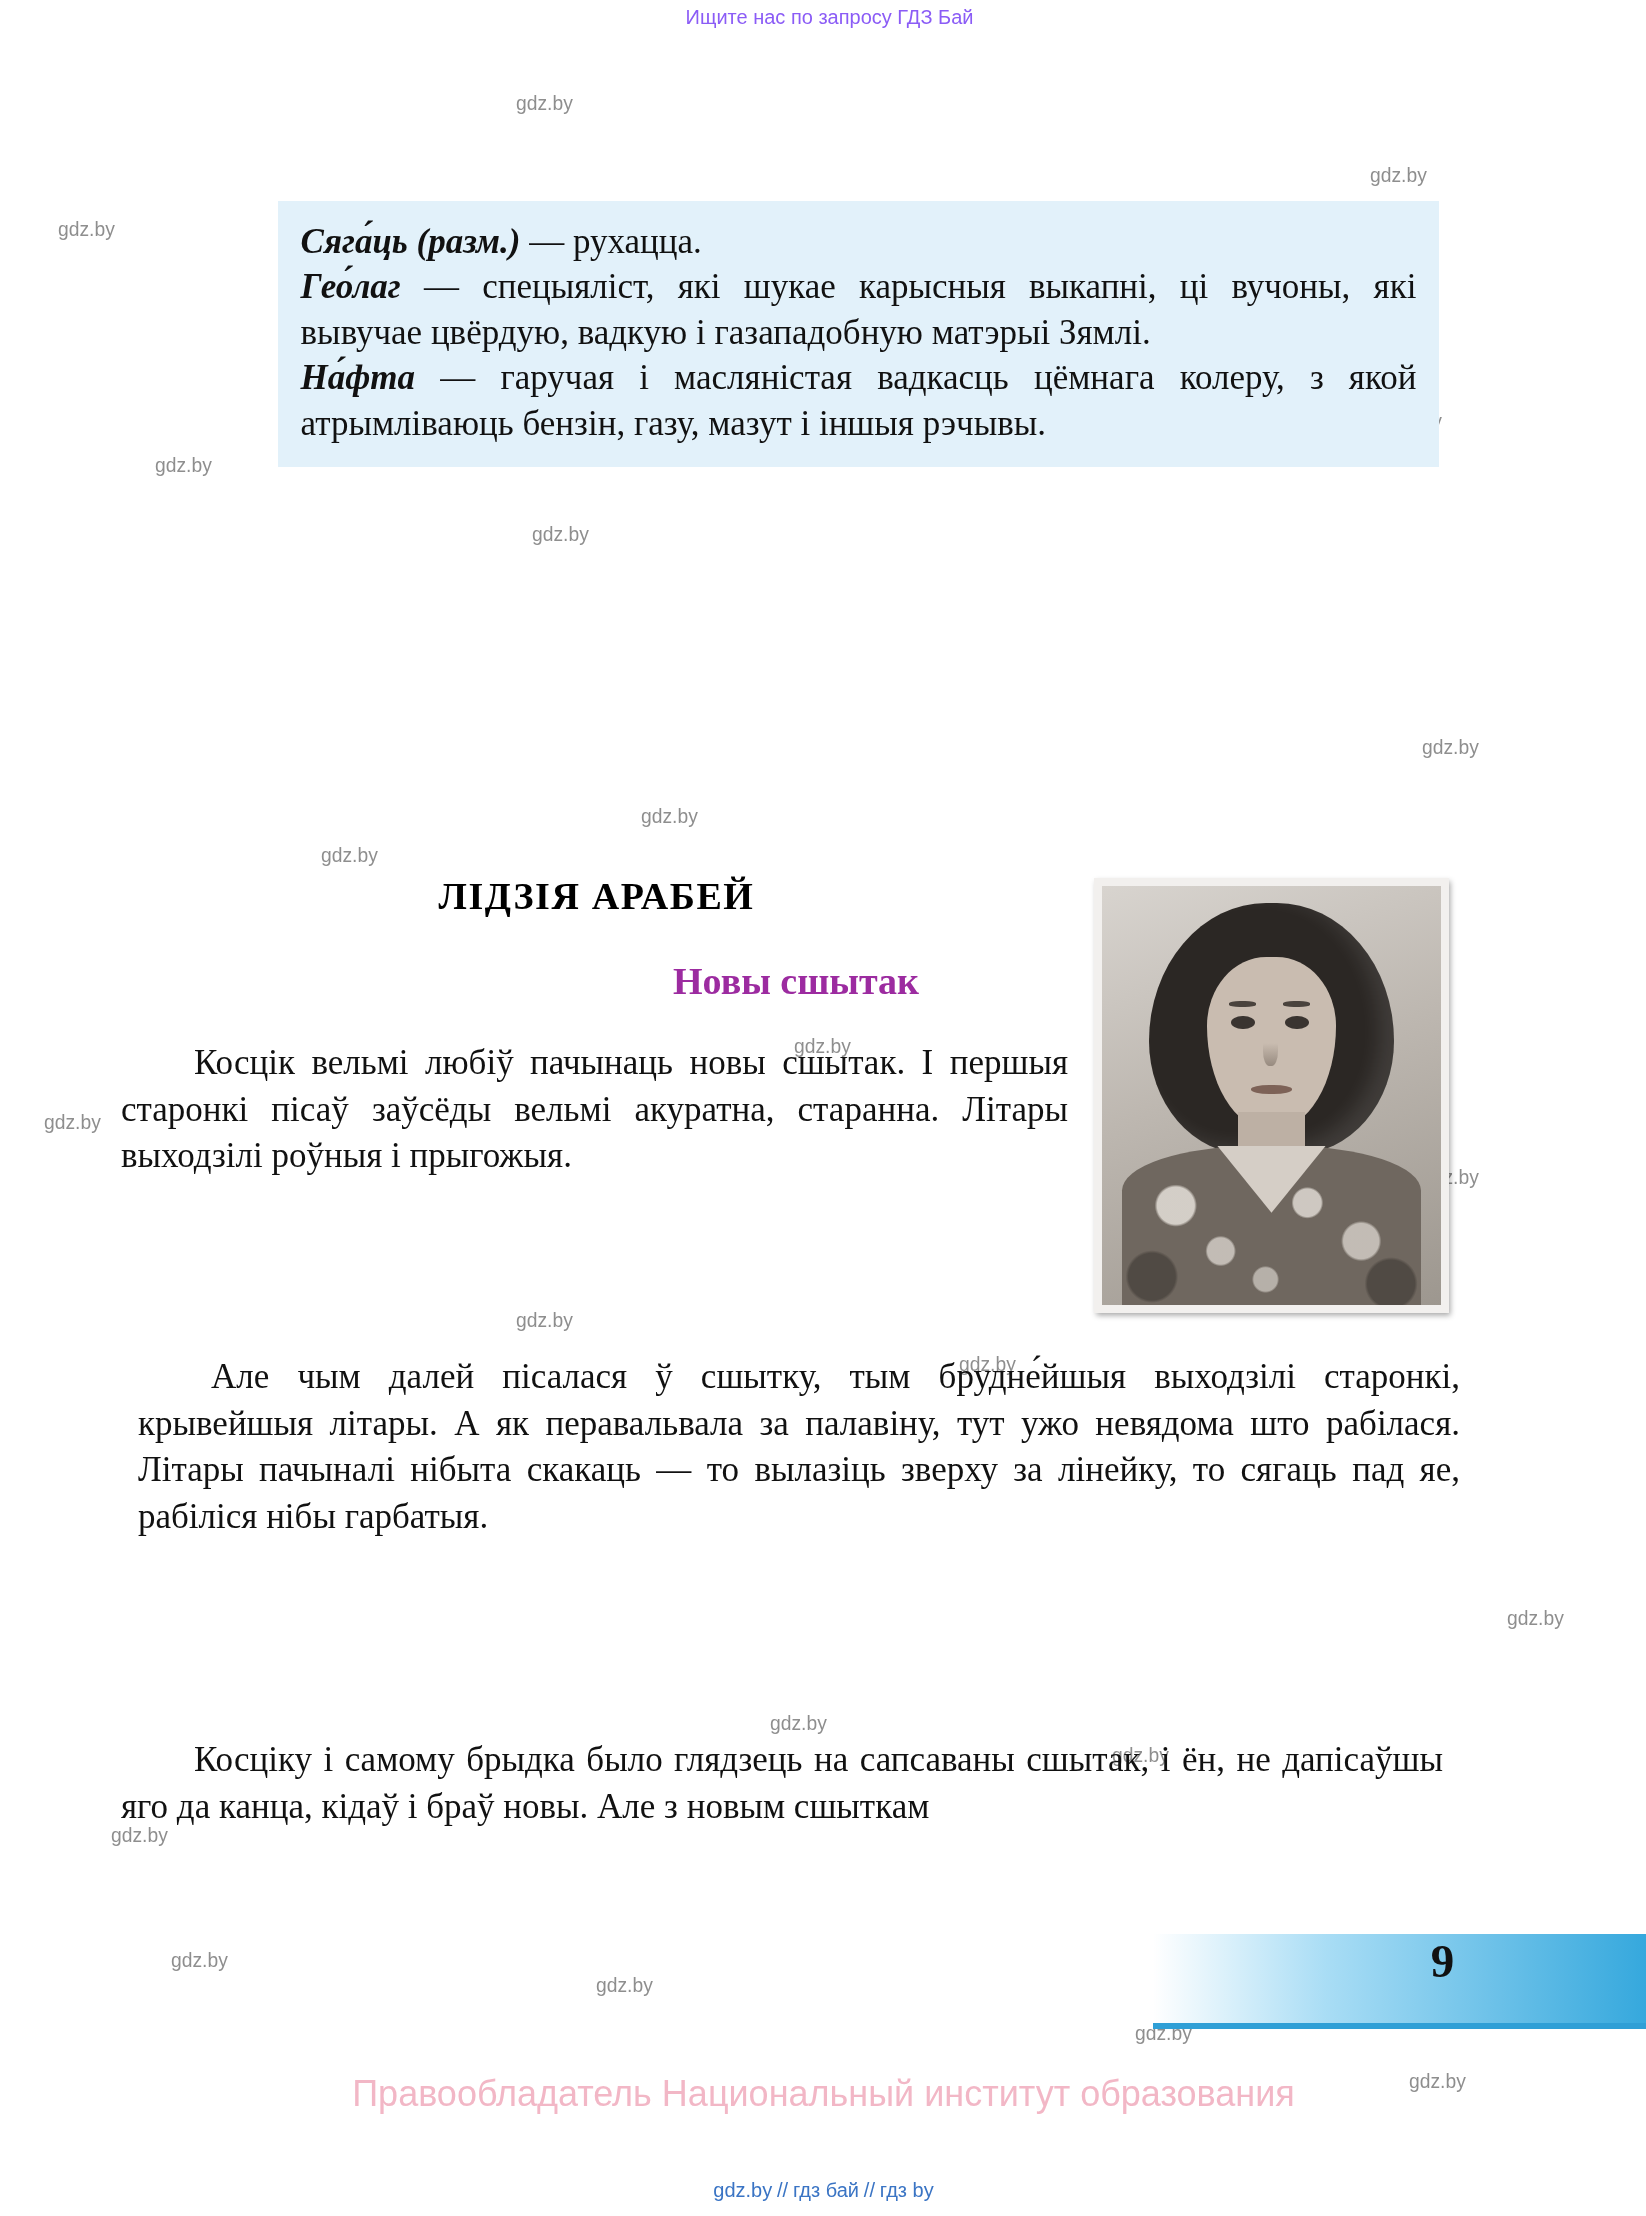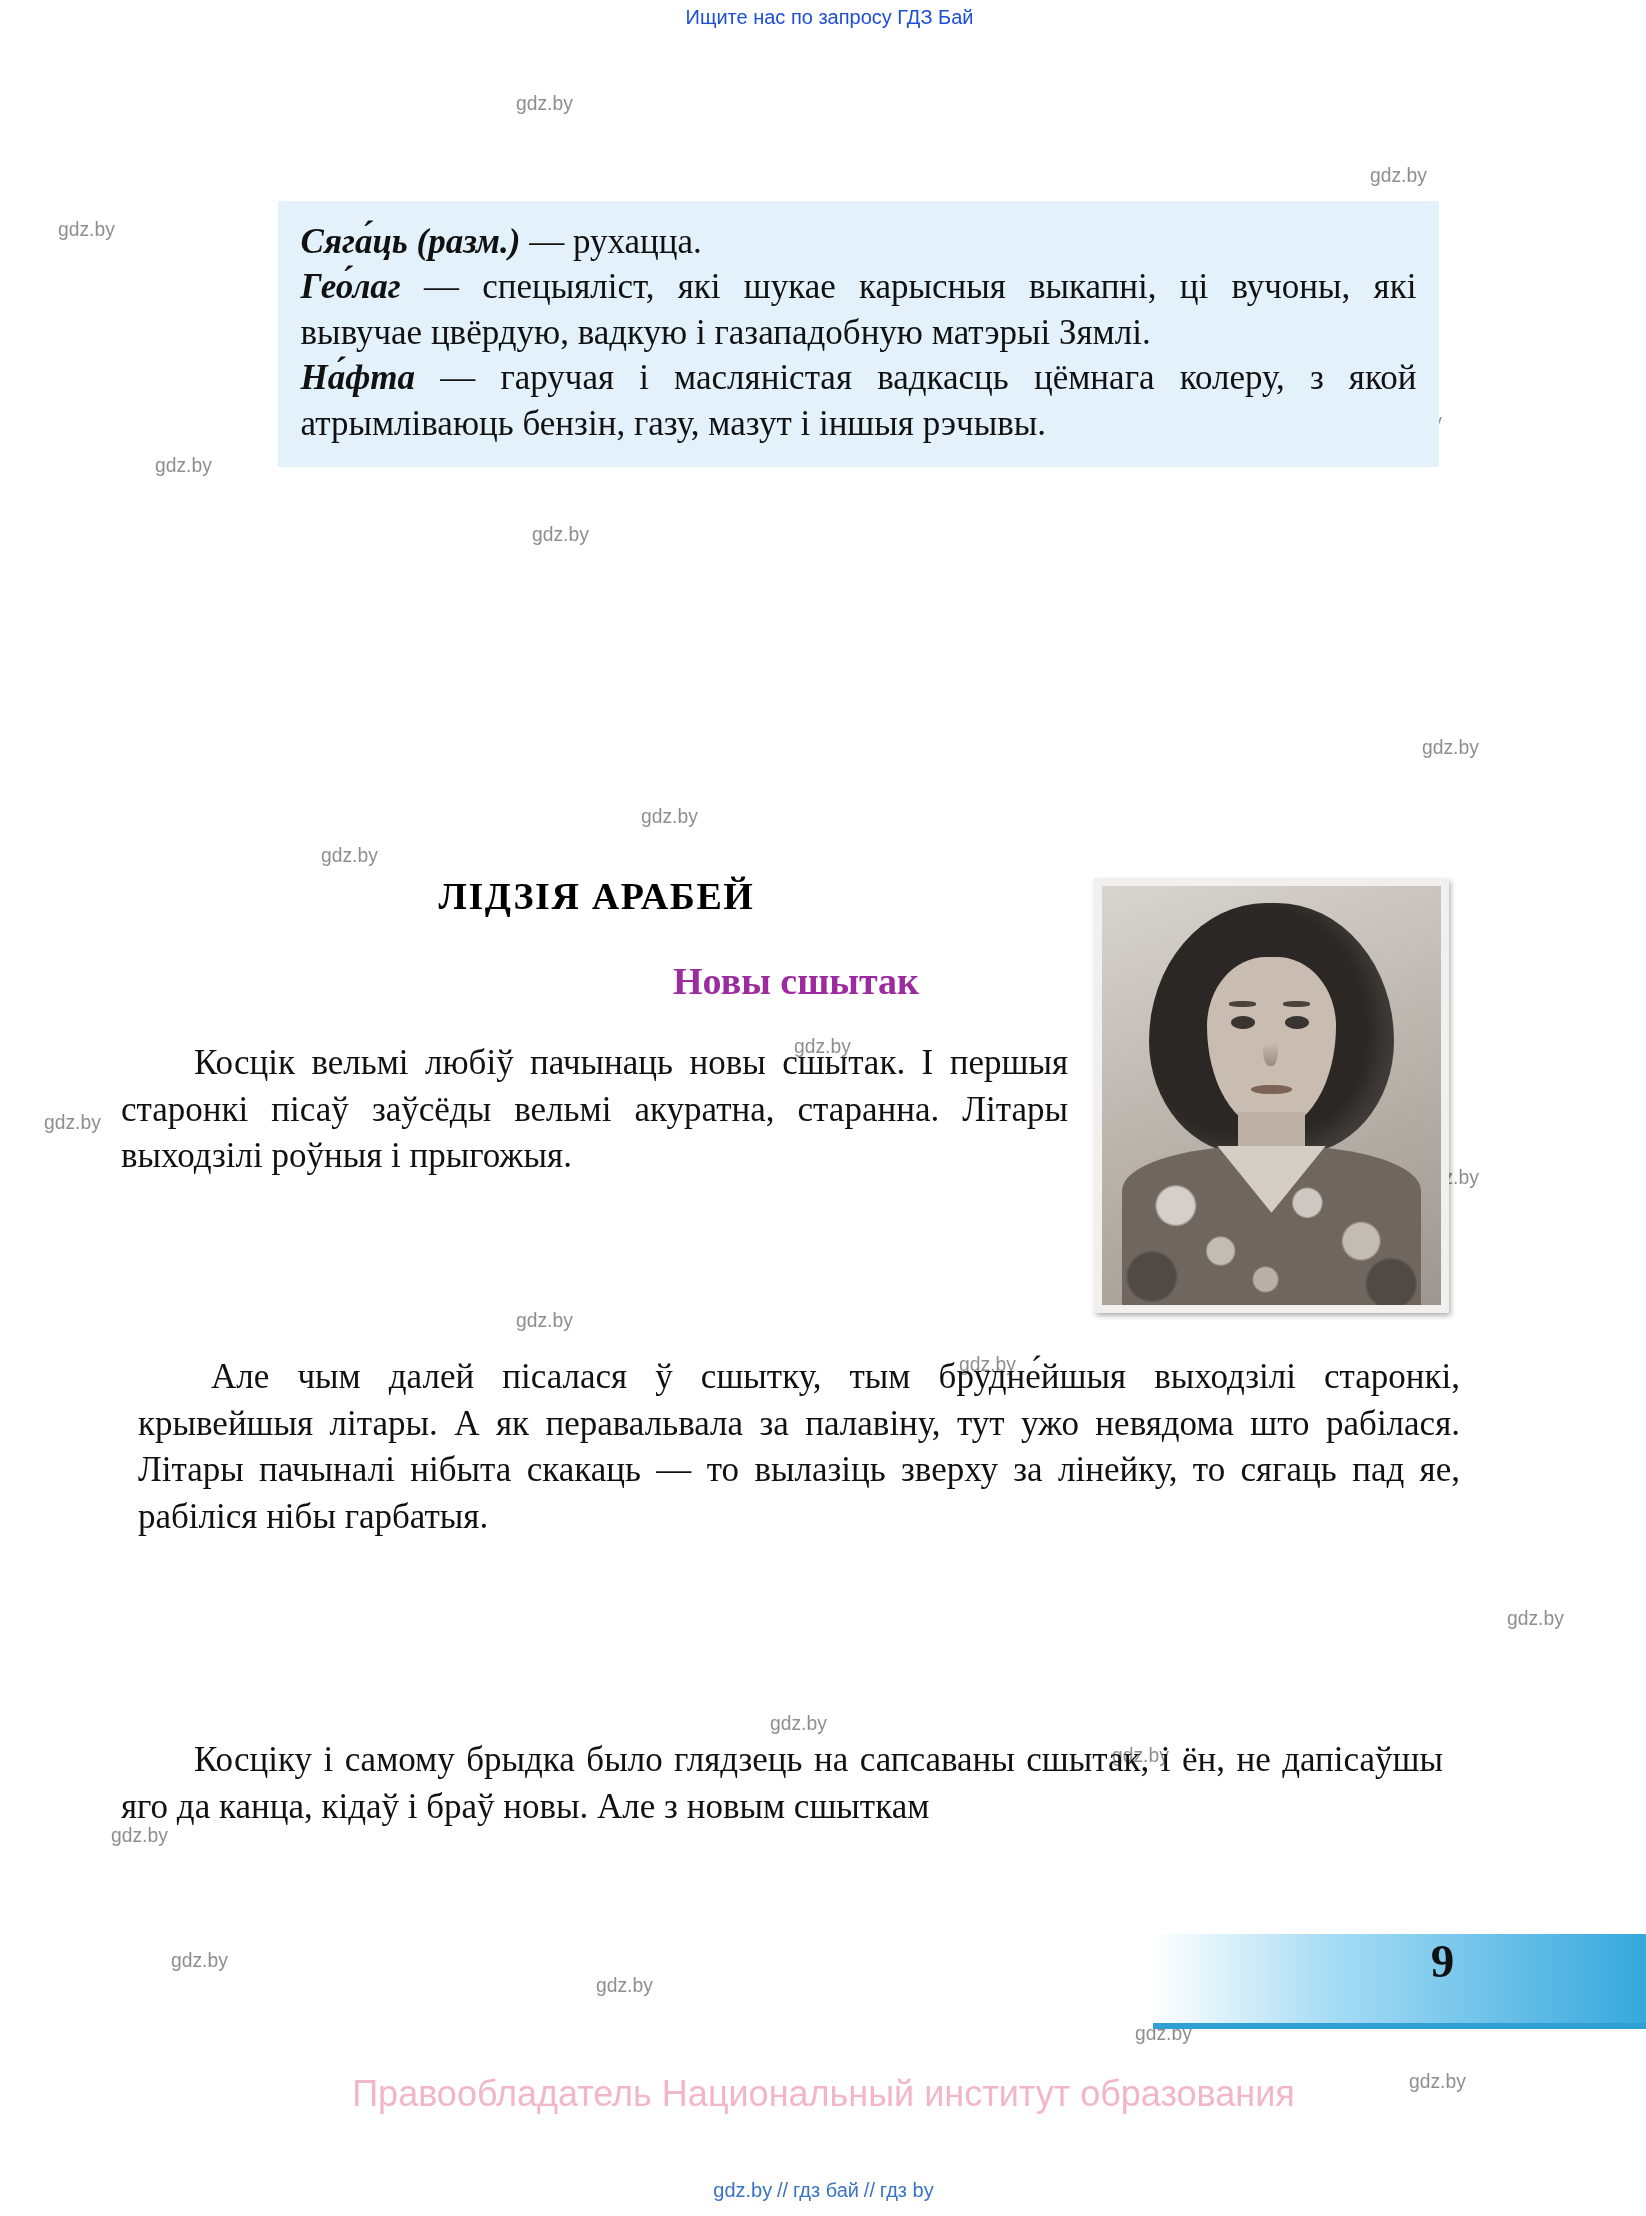--- a/index.html
+++ b/index.html
@@ -16,21 +16,21 @@
   }
 
   
   .top-banner {
     position: absolute;
     top: 0; left: 0; right: 0;
     height: 32px;
     text-align: center;
     font-family: "Liberation Sans", sans-serif;
     font-size: 20px;
-    color: #1d4ed8;
+    color: #8b5cf6;
     padding-top: 6.4px;
     box-sizing: border-box;
     padding-left: 12px;
   }
 
   
   .wm {
     position: absolute;
     font-family: "Liberation Sans", sans-serif;
     font-size: 19.3px;

